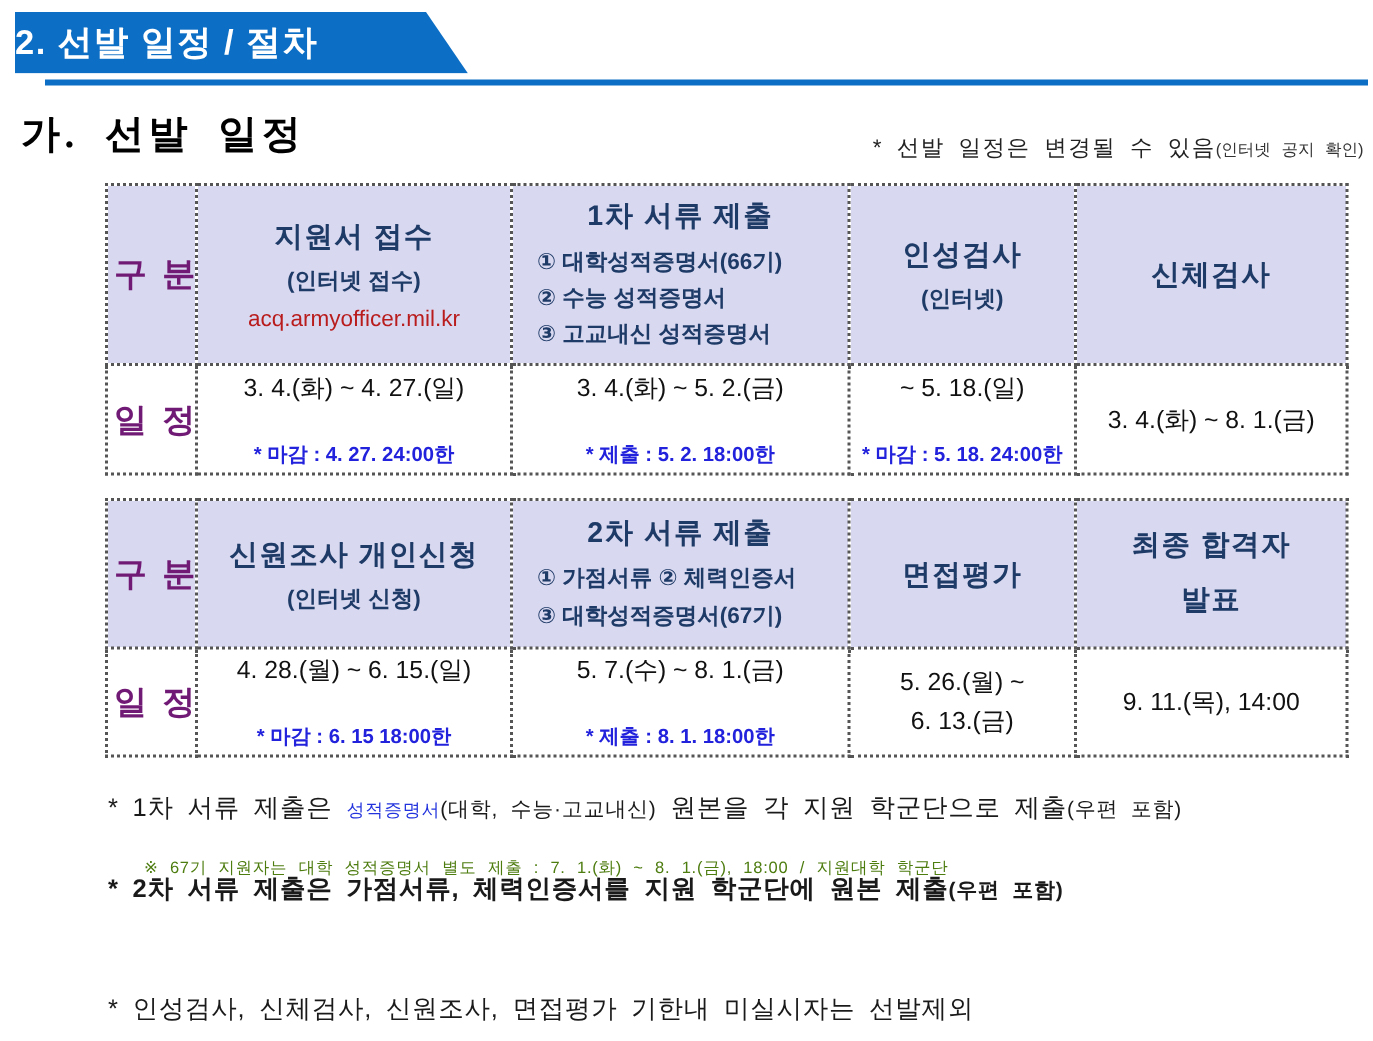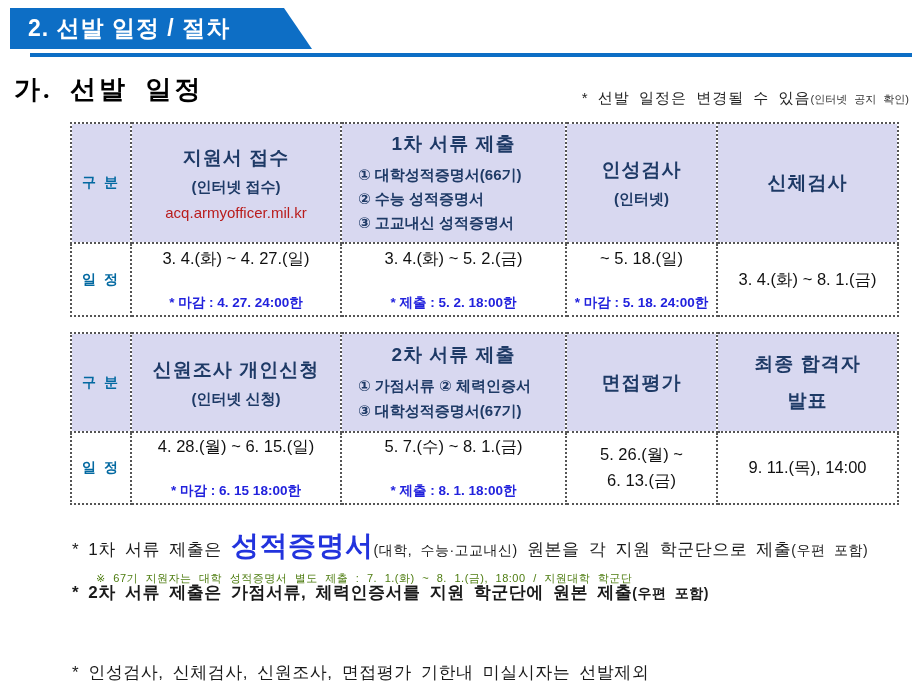--- a/index.html
+++ b/index.html
@@ -8,21 +8,21 @@
     position:relative; width:915px; height:694px; background:#fff;
     font-family:"Liberation Sans","DejaVu Sans",sans-serif; overflow:hidden;
   }
 
   
   .banner {
     position:absolute; left:10px; top:8px; width:302px; height:41px;
     background:#0d6ec5; color:#fff;
     clip-path:polygon(0 0, calc(100% - 28px) 0, 100% 100%, 0 100%);
     font-size:23px; font-weight:bold; line-height:41px;
-    padding-left:18px; letter-spacing:1px; white-space:nowrap;
+    letter-spacing:1px; white-space:nowrap;
   }
   .banner-line {
     position:absolute; left:30px; right:3px; top:53px; height:4px; background:#0d6ec5;
   }
   .section-title {
     position:absolute; left:14px; top:72px;
     font-family:"Liberation Serif","DejaVu Serif",serif;
     font-size:26px; font-weight:bold; color:#000;
     letter-spacing:3px; word-spacing:8px; white-space:nowrap;text-align:center;
   }
@@ -41,36 +41,36 @@
   #table2 { top:332px; }
   table.sched td {
     border:2px dotted #555; vertical-align:middle; text-align:center;
     padding:3px 4px; background:#fff; overflow:hidden;
   }
   tr.hrow td { background:#d8d8f0; color:#1e3a66; font-weight:bold; }
   #table1 tr.hrow td { height:120px; }
   #table1 tr.drow td { height:73px; }
   #table2 tr.hrow td { height:99px; }
   #table2 tr.drow td { height:72px; }
-  .cat { font-size:14px; font-weight:bold; color:#0369a1; letter-spacing:2px; white-space:nowrap; }
+  .cat { font-size:22px; font-weight:bold; color:#701a75; letter-spacing:2px; white-space:nowrap; }
   .ctitle { font-size:19px; letter-spacing:1px; white-space:nowrap; }
   .csub { font-size:15px; margin-top:7px; white-space:nowrap; }
   .curl { font-size:15px; font-weight:normal; color:#b91c1c; margin-top:7px; white-space:nowrap; cursor:pointer; }
   .items { text-align:left; padding-left:12px; font-size:15px; line-height:1.62; margin-top:6px; white-space:nowrap; }
   .big-gap { line-height:1.9; }
   .date-main { font-size:16.5px; color:#111; white-space:nowrap; }
   .date-note { font-size:13.5px; font-weight:bold; color:#2222dd; margin-top:24px; white-space:nowrap; }
 
   
   .fnote { position:absolute; font-size:17px; color:#1a1a1a; letter-spacing:0.5px; word-spacing:4px; white-space:nowrap; }
   #note1 { left:72px; top:527px; }
   #note2 { left:96px; top:571px; color:#4d7c0f; font-size:11px; font-weight:normal; }
   #note3 { left:72px; top:581px;font-weight:bold; }
   #note4 { left:72px; top:661px; }
-  .hl { color:#2233dd; font-weight:bold; font-size:28px; }
+  .hl { color:#2233dd; font-weight:normal; font-size:12px; }
   .smp { font-size:14px; }
 </style>
 </head>
 <body>
 
 <div class="page">
 
   <div class="banner">
     <span>2. 선발 일정 / 절차</span>
   </div>

